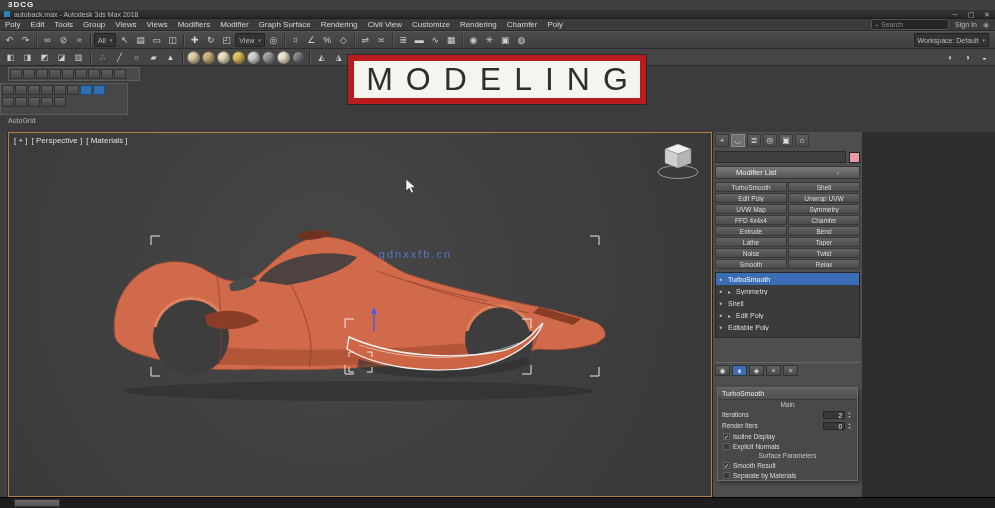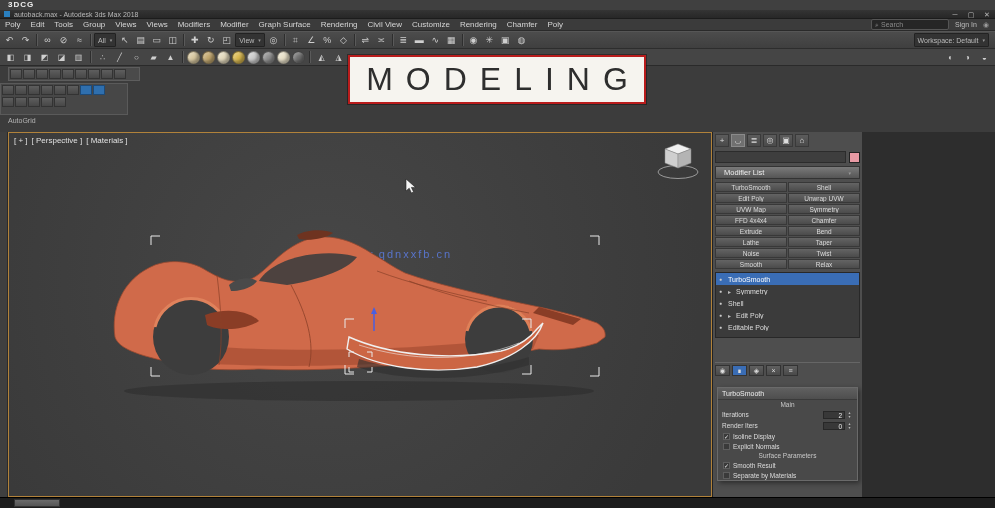--- a/index.html
+++ b/index.html
@@ -53,21 +53,21 @@
   #left-panel-a{left:8px;top:67px;width:132px;height:14px;background:#4a4a4a;border:1px solid #5d5d5d;
     box-sizing:border-box;display:flex;gap:1px;align-items:center;padding:0 1px;}
   #left-panel-b{left:0;top:83px;width:128px;height:32px;background:#474747;border:1px solid #5a5a5a;
     box-sizing:border-box;padding:1px;}
   .lp-row{display:flex;gap:1px;margin-bottom:2px;}
   .mini-btn{width:12px;height:10px;background:linear-gradient(#5e5e5e,#474747);border:1px solid #333;box-sizing:border-box;}
   .mini-btn.blue{background:#2f6fae;border-color:#1d4a78;}
   #left-panel-label{left:8px;top:117px;font-size:7px;color:#b5b5b5;}
 
   
-  #banner{left:348px;top:55px;width:298px;height:49px;border:2px solid #b91c1c;
+  #banner{left:348px;top:55px;width:298px;height:49px;border:6px solid #b91c1c;
     box-shadow:0 0 0 1px rgba(0,0,0,.35);background:#f6f4ef;display:flex;align-items:center;
     justify-content:center;z-index:50;box-sizing:border-box;}
   #banner-text{font-size:32px;letter-spacing:13px;text-indent:13px;color:#2e2e2e;font-weight:normal;}
 
   
   #viewport{left:8px;top:132px;width:704px;height:365px;box-sizing:border-box;
     border:1px solid #b1823a;
     background:radial-gradient(circle at 45% 40%, #474747 0%, #3a3a3a 85%);}
   #vp-label{left:5px;top:3px;font-size:8px;color:#e0e0e0;display:flex;gap:4px;}
   #vp-watermark{left:284px;top:114px;font-size:11px;color:#5a79d8;letter-spacing:2px;opacity:.9;white-space:nowrap;}
@@ -80,21 +80,21 @@
     border-left:1px solid #222;box-sizing:border-box;padding:2px;}
   #right-void{left:862px;top:132px;width:133px;height:365px;background:#2d2d2d;}
   #cp-tabs{display:flex;gap:2px;height:14px;margin-bottom:2px;}
   .cp-tab{width:14px;height:13px;font-size:8px;color:#ddd;display:flex;align-items:center;
     justify-content:center;border:1px solid #3a3a3a;background:linear-gradient(#5c5c5c,#4a4a4a);box-sizing:border-box;}
   .cp-tab.active{background:#707070;border-color:#8a8a8a;}
   #cp-name-row{display:flex;gap:3px;align-items:center;height:14px;margin-bottom:2px;}
   #cp-name-field{flex:1;height:10px;background:#3e3e3e;border:1px solid #2c2c2c;}
   #cp-color-swatch{width:11px;height:11px;border:1px solid #222;box-sizing:border-box;}
   #modifier-list{height:13px;background:linear-gradient(#7a7a7a,#555);border:1px solid #333;
-    display:flex;align-items:center;justify-content:space-between;padding:0 8px;
+    display:flex;align-items:center;justify-content:space-between;padding:0 20px;
     font-size:7.5px;color:#eee;margin-bottom:3px;box-sizing:border-box;}
   #mod-grid{display:grid;grid-template-columns:1fr 1fr;gap:1px;margin-bottom:3px;}
   .mod-btn{height:10px;font-size:6.5px;color:#ddd;background:linear-gradient(#646464,#4b4b4b);
     border:1px solid #383838;display:flex;align-items:center;justify-content:center;
     overflow:hidden;white-space:nowrap;box-sizing:border-box;}
   #stack-box{height:64px;background:#3b3b3b;border:1px solid #282828;margin-bottom:2px;overflow:hidden;}
   .stack-row{height:12px;display:flex;align-items:center;gap:3px;padding:0 3px;font-size:7px;color:#ddd;}
   .stack-row.selected{background:#3a6db5;color:#fff;}
   .eye{font-size:5px;color:#ccc;width:6px;}
   .expand{font-size:6px;color:#bbb;width:5px;}

